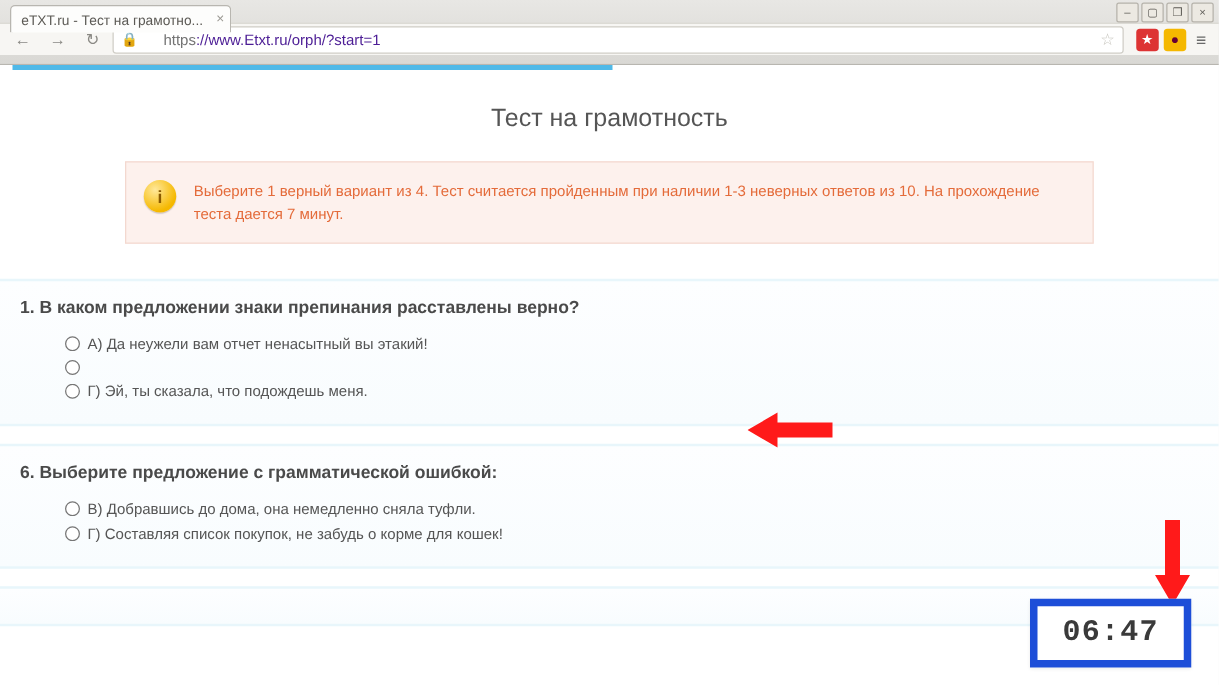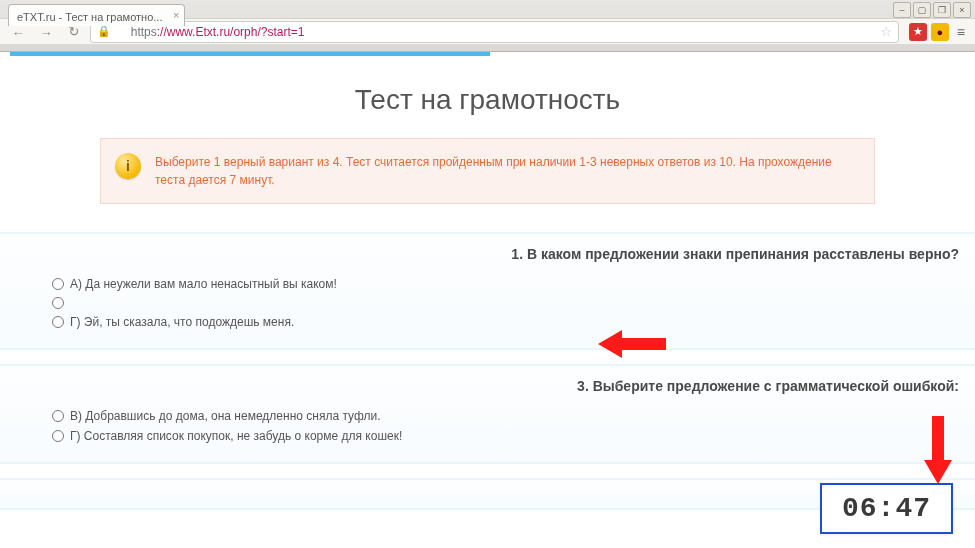--- a/index.html
+++ b/index.html
@@ -57,21 +57,21 @@
     flex: 1;
     height: 22px;
     background: #fff;
     border: 1px solid #cfcdc6;
     border-radius: 3px;
     display: flex; align-items: center;
     padding: 0 6px; font-size: 12px; color: #4a4a4a;
   }
   .lock-ico { color: #4caf50; margin-right: 4px; font-size: 11px; }
   .addr-https { color: #737373; margin-left: 16px; }
-  .addr-rest { color: #be185d; }
+  .addr-rest { color: #4c1d95; }
   .star-ico { margin-left: auto; color: #c8c6bf; font-size: 13px; cursor: pointer; }
   .ext-icons { display: flex; gap: 4px; margin-left: 6px; }
   .ext-ico {
     width: 18px; height: 18px; border-radius: 3px;
     display: flex; align-items: center; justify-content: center;
     font-size: 11px; cursor: pointer;
   }
   .ext-red { background: #d33; color: #fff; }
   .ext-yel { background: #f5b800; color: #603; }
   .menu-ico { color: #6a6a6a; cursor: pointer; padding: 0 4px; font-size: 14px; }
@@ -84,21 +84,21 @@
     overflow: hidden;
   }
   .top-accent {
     height: 4px;
     background: #4fb9e8;
     margin: 0 10px 0 10px;
     width: 480px;
   }
   .page-title {
     text-align: center;
-    font-size: 28px;
+    font-size: 20px;
     color: #555;
     font-weight: normal;
     padding: 28px 0 22px;
   }
   .notice {
     margin: 0 100px 28px;
     background: #fdf1ed;
     border: 1px solid #f3d8cf;
     padding: 14px 18px 14px 54px;
     position: relative;
@@ -121,21 +121,20 @@
     border-bottom: 2px solid #e8f6fb;
     background: linear-gradient(#fdfeff, #f8fcfe);
     padding: 12px 16px 16px;
     margin-bottom: 14px;
   }
   .q-title {
     font-size: 14px;
     font-weight: bold;
     color: #4a4a4a;
     margin-bottom: 12px;
-    text-align: right;
   }
   .q-options { padding-left: 36px; }
   .q-opt {
     display: flex; align-items: center;
     font-size: 12px; color: #555;
     padding: 3px 0;
     gap: 6px;
   }
   .q-opt input[type=radio] {
     width: 12px; height: 12px; cursor: pointer;
@@ -152,23 +151,23 @@
     position: absolute;
     right: 20px; top: 362px;
     pointer-events: none;
   }
 
   
   .timer {
     position: absolute;
     right: 22px; bottom: 14px;
     background: #fff;
-    border: 2px solid #1d4ed8;
+    border: 6px solid #1d4ed8;
     padding: 8px 20px;
-    font-size: 28px;
+    font-size: 24px;
     font-weight: bold;
     color: #3a3a3a;
     box-shadow: 0 1px 3px rgba(0,0,0,.08);
     font-family: "Courier New", monospace;
     letter-spacing: 1px;
   }
 </style>
 </head>
 <body>
 
@@ -212,33 +211,33 @@
     <div class="notice-ico">i</div>
     <span>Выберите 1 верный вариант из 4. Тест считается пройденным при наличии 1-3 неверных ответов из 10. На прохождение теста дается 7 минут.</span>
   </div>
 
   <div class="questions" id="questions">
       <div class="q-block">
         <div class="q-title">1. В каком предложении знаки препинания расставлены верно?</div>
         <div class="q-options">
           <div class="q-opt">
             <input type="radio" name="q0" style="">
-            <label>А) Да неужели вам мало ненасытный вы каком!</label>
+            <label>А) Да неужели вам отчет ненасытный вы этакий!</label>
           </div>
           <div class="q-opt">
             <input type="radio" name="q0" style="">
           </div>
           <div class="q-opt">
             <input type="radio" name="q0" style="">
             <label>Г) Эй, ты сказала, что подождешь меня.</label>
           </div>
         </div>
       </div>
       <div class="q-block">
-        <div class="q-title">3. Выберите предложение с грамматической ошибкой:</div>
+        <div class="q-title">6. Выберите предложение с грамматической ошибкой:</div>
         <div class="q-options">
           <div class="q-opt">
             <input type="radio" name="q1" style="">
             <label>В) Добравшись до дома, она немедленно сняла туфли.</label>
           </div>
           <div class="q-opt">
             <input type="radio" name="q1" style="">
             <label>Г) Составляя список покупок, не забудь о корме для кошек!</label>
           </div>
         </div>

